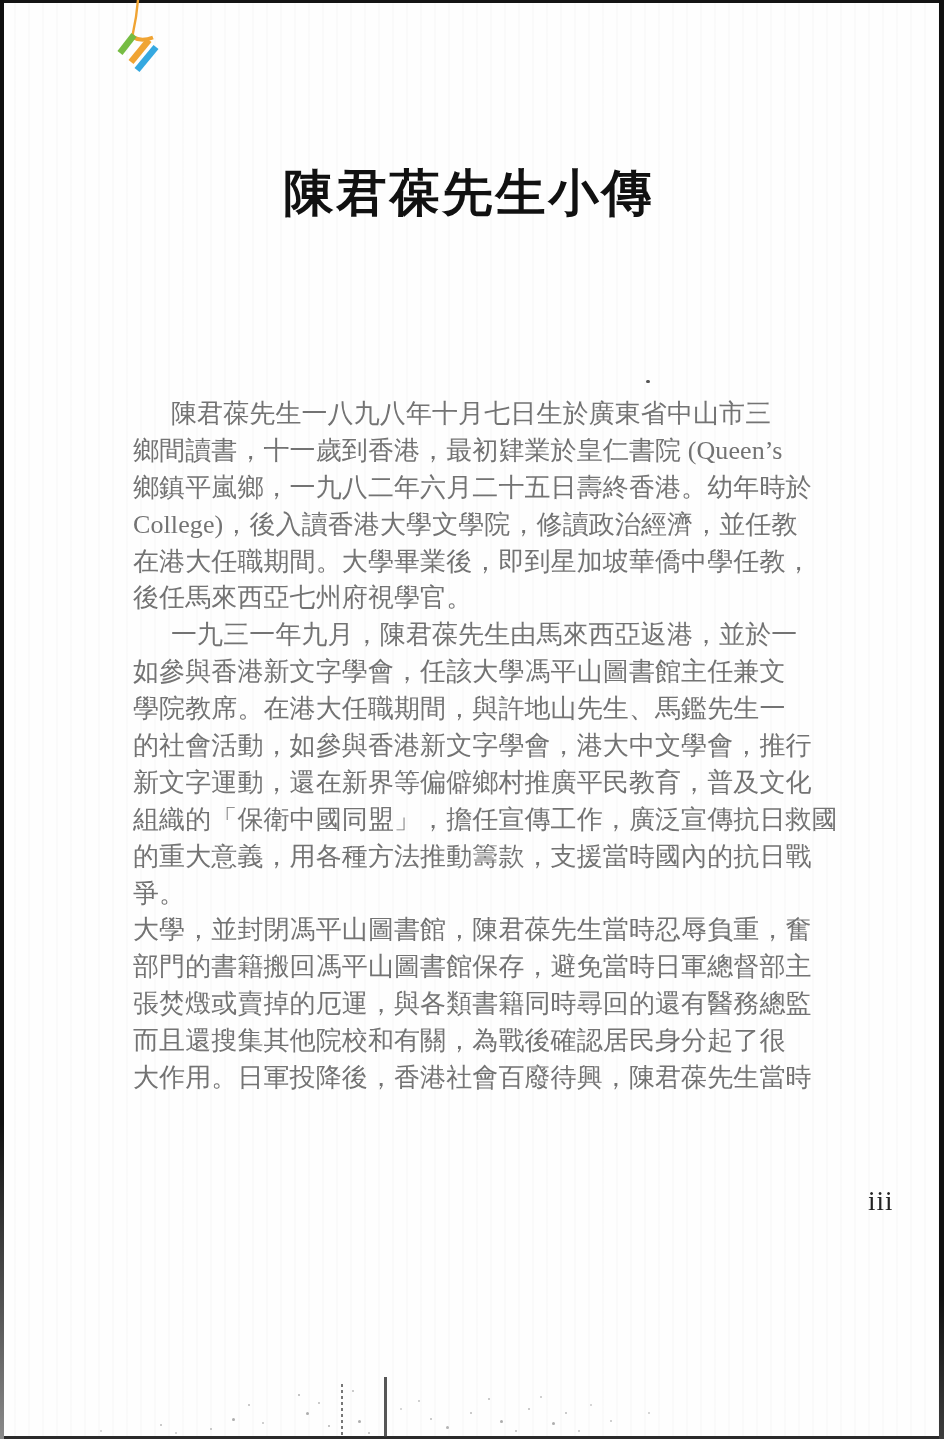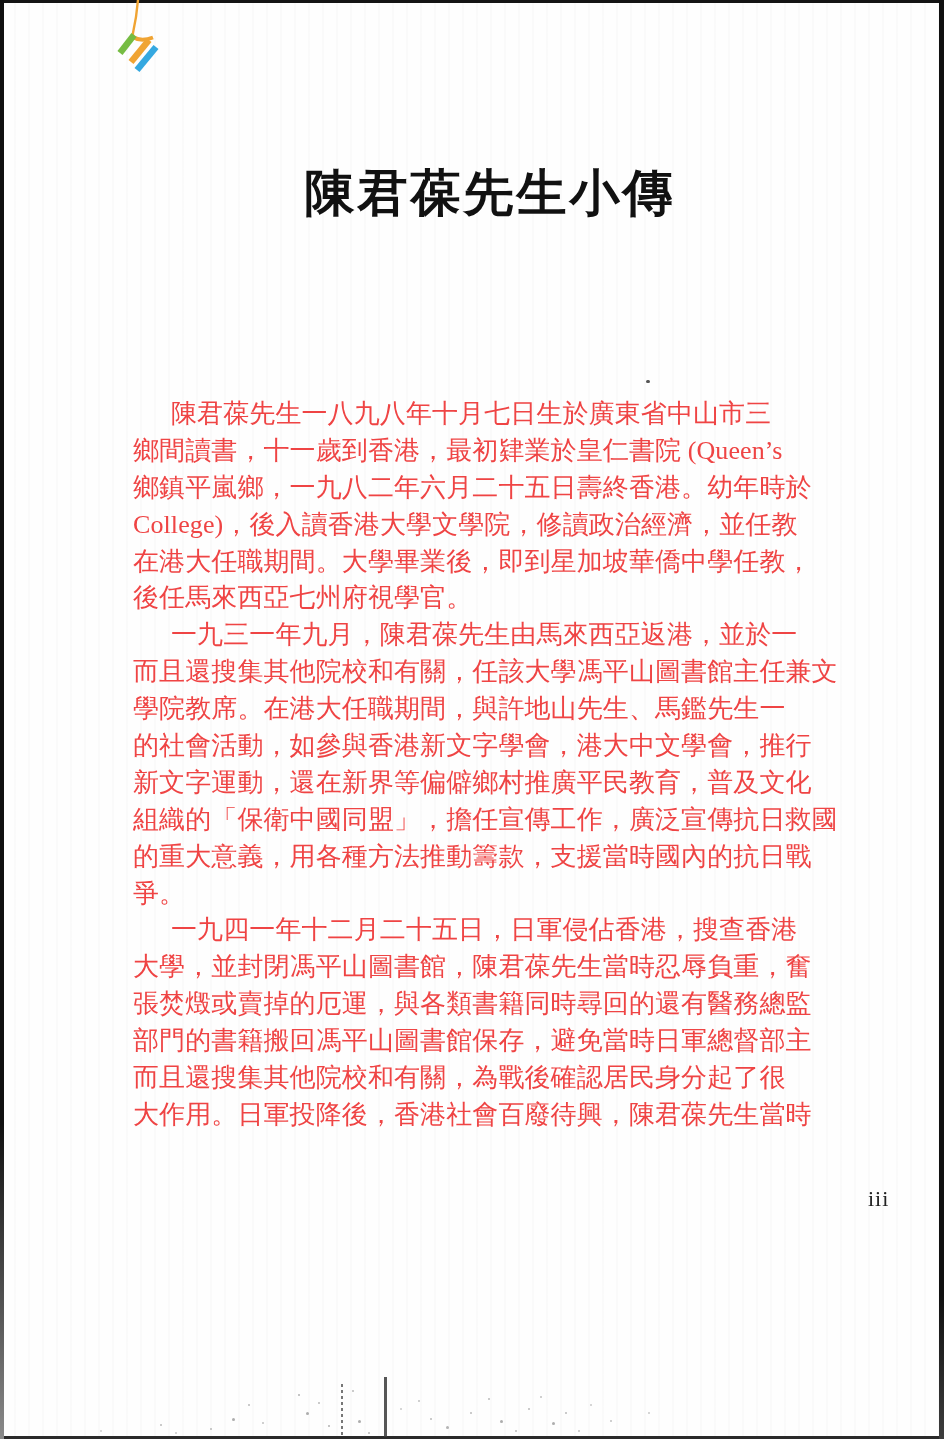--- a/index.html
+++ b/index.html
@@ -22,47 +22,47 @@
   .edge{position:absolute;background:#141414;}
   .edge.top{left:0;top:0;width:944px;height:3px;}
   .edge.bottom{left:0;bottom:0;width:944px;height:3px;background:#2a2a2a;}
   .edge.left{left:0;top:0;width:4px;height:1439px;background:linear-gradient(#101010 0 78%, #5a5a5a 92%, #8a8a8a 100%);}
   .edge.right{right:0;top:0;width:5px;height:1439px;background:linear-gradient(#101010 0 90%, #3d3d3d 100%);}
 
   .logo{position:absolute;left:105px;top:0;width:60px;height:80px;}
 
   .doc-title{
     position:absolute;
-    left:150px;top:126px;width:680px;
+    left:129px;top:126px;width:680px;
     text-align:center;
     font-size:50px;
     font-weight:bold;
     letter-spacing:3px;
     color:#111;
     white-space:nowrap;
   }
 
   .body-text{
     position:absolute;
     left:133px;top:396px;width:710px;
   }
   .body-text .line{
     height:36.9px;
     line-height:36.9px;
     font-size:26px;
     letter-spacing:0.1px;
     white-space:nowrap;
-    color:#ef4444;
+    color:#737373;
   }
   .body-text .line.indent{ text-indent:38px; }
 
   .page-number{
     position:absolute;
     left:868px;top:1186px;
-    font-size:22px;
+    font-size:27px;
     letter-spacing:1px;
     color:#222;
   }
 
   
   .artifact{position:absolute;}
   .vline-dotted{
     left:341px;top:1384px;width:2px;height:53px;
     background:repeating-linear-gradient(#4a4a4a 0 3px, rgba(0,0,0,0) 3px 6px);
     opacity:.75;
@@ -104,31 +104,30 @@
 <div class="speck-title-area"></div>
 
 <div class="body-text">
     <div class="line indent">陳君葆先生一八九八年十月七日生於廣東省中山市三</div>
     <div class="line">鄉間讀書，十一歲到香港，最初肄業於皇仁書院 (Queen’s</div>
     <div class="line">鄉鎮平嵐鄉，一九八二年六月二十五日壽終香港。幼年時於</div>
     <div class="line">College)，後入讀香港大學文學院，修讀政治經濟，並任教</div>
     <div class="line">在港大任職期間。大學畢業後，即到星加坡華僑中學任教，</div>
     <div class="line">後任馬來西亞七州府視學官。</div>
     <div class="line indent">一九三一年九月，陳君葆先生由馬來西亞返港，並於一</div>
-    <div class="line">而且還搜集其他院校和有關，任該大學馮平山圖書館主任兼文</div>
+    <div class="line">如參與香港新文字學會，任該大學馮平山圖書館主任兼文</div>
     <div class="line">學院教席。在港大任職期間，與許地山先生、馬鑑先生一</div>
     <div class="line">的社會活動，如參與香港新文字學會，港大中文學會，推行</div>
     <div class="line">新文字運動，還在新界等偏僻鄉村推廣平民教育，普及文化</div>
     <div class="line">組織的「保衛中國同盟」，擔任宣傳工作，廣泛宣傳抗日救國</div>
     <div class="line">的重大意義，用各種方法推動籌款，支援當時國內的抗日戰</div>
     <div class="line">爭。</div>
-    <div class="line indent">一九四一年十二月二十五日，日軍侵佔香港，搜查香港</div>
     <div class="line">大學，並封閉馮平山圖書館，陳君葆先生當時忍辱負重，奮</div>
+    <div class="line">部門的書籍搬回馮平山圖書館保存，避免當時日軍總督部主</div>
     <div class="line">張焚燬或賣掉的厄運，與各類書籍同時尋回的還有醫務總監</div>
-    <div class="line">部門的書籍搬回馮平山圖書館保存，避免當時日軍總督部主</div>
     <div class="line">而且還搜集其他院校和有關，為戰後確認居民身分起了很</div>
     <div class="line">大作用。日軍投降後，香港社會百廢待興，陳君葆先生當時</div>
   </div>
 
 <div class="page-number">iii</div>
 
 <div class="artifact vline-dotted"></div>
 <div class="artifact vline-solid"></div>
 <div id="speck-layer">
     <div class="speck" style="left: 160px; top: 1424px; width: 2px; height: 2px; opacity: 0.5;"></div>

